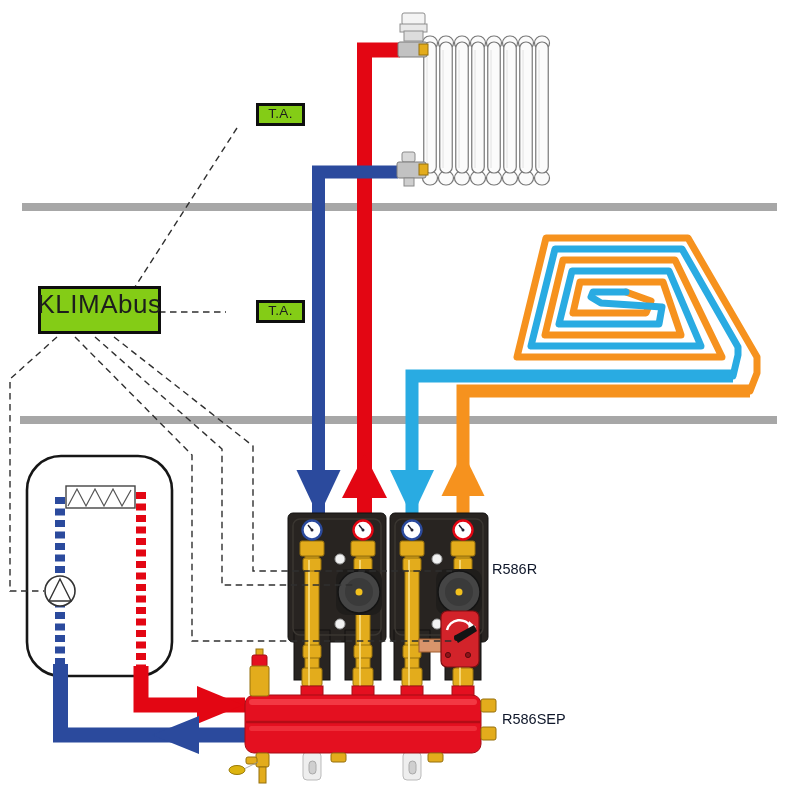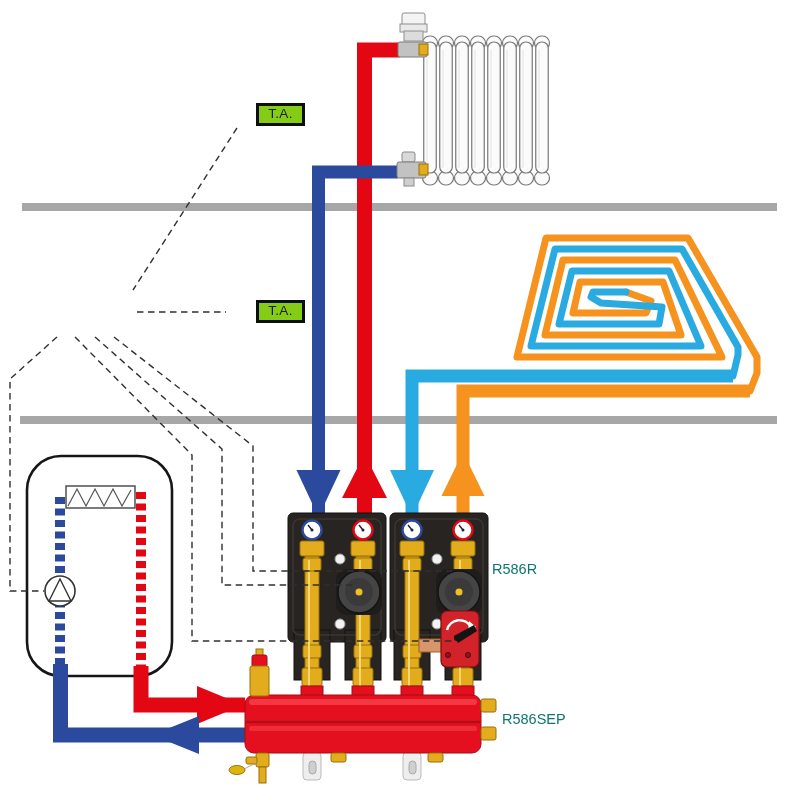--- a/index.html
+++ b/index.html
@@ -3,21 +3,21 @@
 <meta charset="utf-8">
 <style>
   html,body{margin:0;padding:0;background:#fff;}
   #stage{position:relative;width:800px;height:800px;font-family:"Liberation Sans",sans-serif;overflow:hidden;background:#fff;}
   #stage svg{position:absolute;left:0;top:0;}
   .lbl{position:absolute;display:flex;justify-content:center;background:#84cc16;color:#1d1d1d;margin-left:28px;}
   .busbox{left:10px;top:286px;width:117px;height:42px;border:3px solid #0e0e0e;font-size:26px;letter-spacing:.5px;}
   .tabox{width:43px;height:17px;border:3px solid #0e0e0e;font-size:13.5px;letter-spacing:.3px;}
   .ta1{left:228px;top:103px;}
   .ta2{left:228px;top:300px;}
-  .prod{position:absolute;font-size:14.5px;color:#0f766e;background:transparent;}
+  .prod{position:absolute;font-size:14.5px;color:#0f172a;background:transparent;}
   .r586r{left:492px;top:561px;}
   .r586sep{left:502px;top:711px;}
   
   .st-hot{stroke:var(--hot_water);} .st-cold{stroke:var(--cold_return);}
   .st-fsup{stroke:var(--floor_supply_warm);} .st-fret{stroke:var(--floor_return_cool);}
   .fl-hot{fill:var(--hot_water);} .fl-cold{fill:var(--cold_return);}
   .fl-fsup{fill:var(--floor_supply_warm);} .fl-fret{fill:var(--floor_return_cool);}
   .pipe{fill:none;stroke-linejoin:miter;stroke-linecap:butt;}
   .coil{fill:none;stroke-width:7;stroke-linejoin:round;stroke-linecap:round;}
   .wall{fill:var(--wall_gray);}
@@ -267,20 +267,23 @@
   <g>
     <path class="dash" d="M237 128 L133 290"></path>
     <path class="dash" d="M137 312 L226 312"></path>
     <path class="dash" d="M57 337 L10 379 L10 591 L44 591"></path>
     <path class="dash" d="M75 337 L192 455 L192 641 L452 641"></path>
     <path class="dash" d="M95 337 L222 449 L222 585 L355 585"></path>
     <path class="dash" d="M114 337 L253 446 L253 571 L452 571"></path>
   </g>
 </svg>
 
+<div class="lbl busbox">
+      <span>KLIMAbus</span>
+    </div>
 <div class="lbl tabox ta1">
       <span>T.A.</span>
     </div>
 <div class="lbl tabox ta2">
       <span>T.A.</span>
     </div>
 <div class="prod r586r">R586R</div>
 <div class="prod r586sep">R586SEP</div>
 </div>
 

